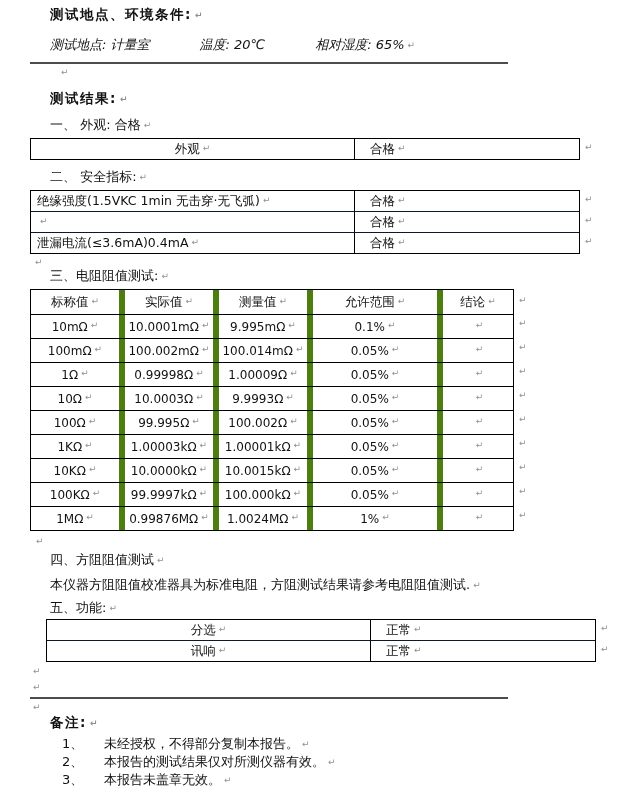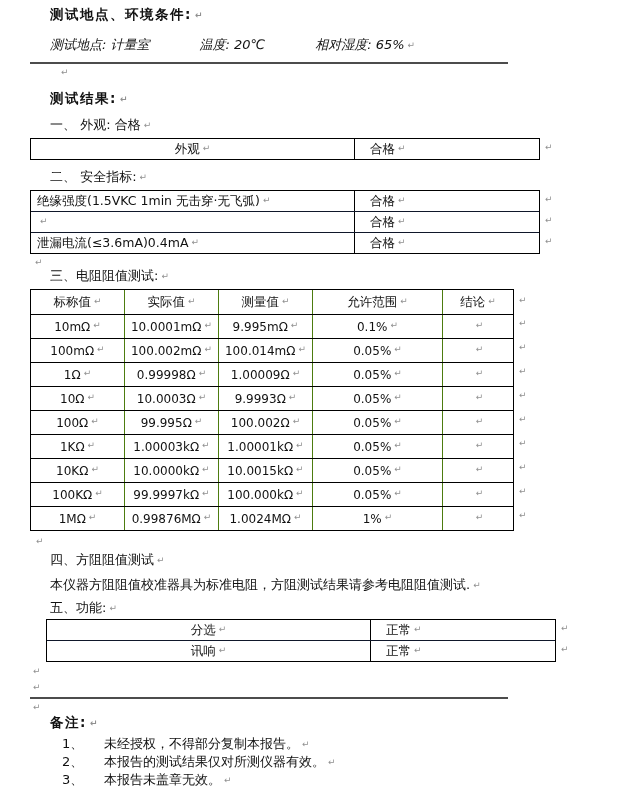--- a/index.html
+++ b/index.html
@@ -15,34 +15,34 @@
   .content{padding:6px 0 0 30px;}
   .line{position:relative;font-size:13px;line-height:15px;margin-left:20px;}
   .h1{font-weight:bold;font-size:13.5px;letter-spacing:1.5px;line-height:17px;}
   .env{display:flex;column-gap:50px;font-style:italic;}
   .hrule{height:2px;background:#4c4c4c;width:478px;}
   .mline{height:12px;line-height:12px;}
   
   .mk{color:#909090;font-size:9px;line-height:1;margin-left:3px;display:inline-block;transform:translateY(-1px);}
   .mk.gut{position:absolute;left:calc(100% + 5px);margin-left:0;transform:none;}
   
-  .twrap{position:relative;width:510px;}
+  .twrap{position:relative;width:550px;}
   .t2{border:1px solid #000;}
   .t2r{display:flex;align-items:stretch;height:20px;border-bottom:1px solid #0f172a;font-size:12.5px;}
   .t2r:last-child{border-bottom:none;}
   .t2c1{width:324px;flex:none;display:flex;align-items:center;border-right:1px solid #000;padding-left:6px;box-sizing:border-box;}
   .t2c1.ctr{justify-content:center;padding-left:0;}
   .t2c2{flex:1;display:flex;align-items:center;padding-left:15px;}
   
   #tbl-resistance{width:484px;}
   .rt{border:1px solid #000;}
   .rtr{display:flex;align-items:stretch;height:23px;border-bottom:1px solid #000;font-size:12px;}
   .rtr.rth{height:24px;font-size:12.5px;}
   .rtr:last-child{border-bottom:none;}
-  .rtc{display:flex;align-items:center;justify-content:center;border-right:1px solid #4d7c0f;box-sizing:border-box;}
+  .rtc{display:flex;align-items:center;justify-content:center;border-right:6px solid #4d7c0f;box-sizing:border-box;}
   .rtc:last-child{border-right:none;}
   .w0{width:94px;flex:none}.w1{width:94px;flex:none}.w2{width:94px;flex:none}.w3{width:130px;flex:none}.w4{flex:1}
   
   .rem-row{display:flex;padding-left:32px;height:18px;align-items:center;font-size:13px;}
   .rem-num{width:42px;flex:none;}
 </style>
 </head>
 <body>
 
 <div class="page">

